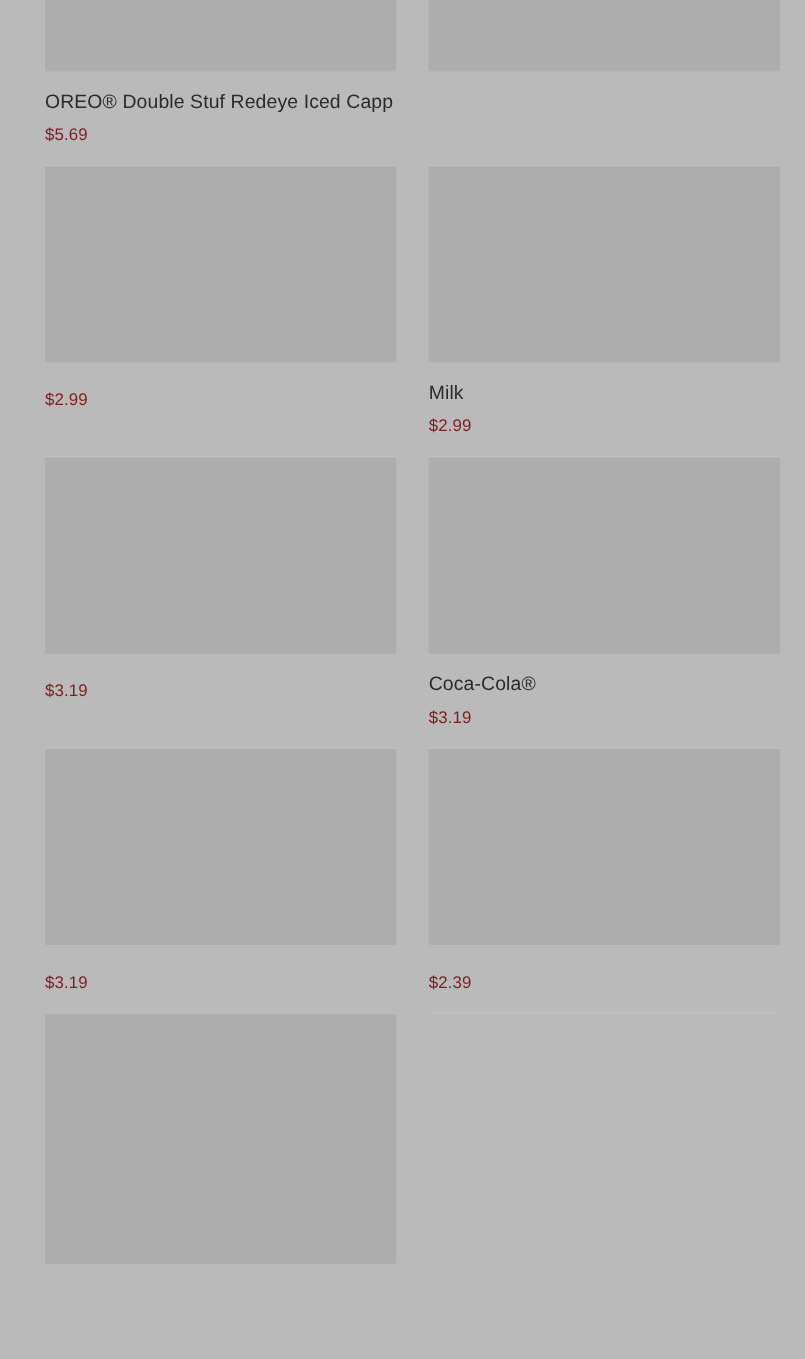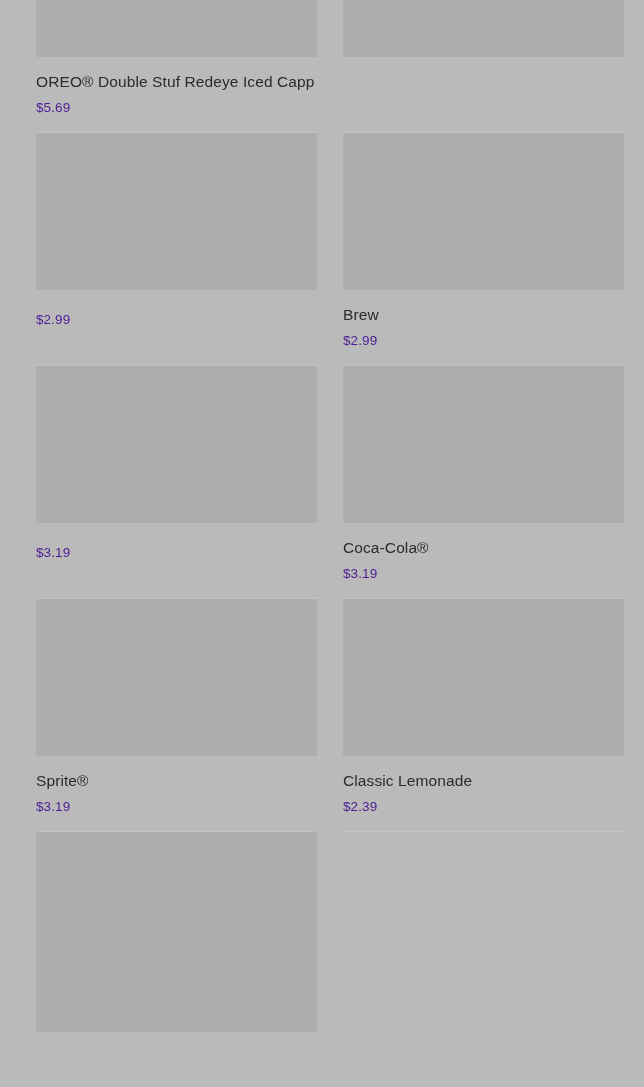--- a/index.html
+++ b/index.html
@@ -77,21 +77,21 @@
     color: #2b2b2b;
     font-weight: 400;
     letter-spacing: 0.1px;
     word-wrap: break-word;
   }
 
   .card-price {
     margin-top: 7px;
     font-size: 13.5px;
     line-height: 18px;
-    color: #4c1d95;
+    color: #7f1d1d;
     font-weight: 400;
     letter-spacing: 0.1px;
   }
 
   
   .card.empty {
     visibility: hidden;
   }
 
   
@@ -118,21 +118,21 @@
     <div class="card">
       <div class="card-thumb"></div>
       <div class="card-body">
         <div class="card-price">$2.99</div>
       </div>
     </div>
 
     <div class="card">
       <div class="card-thumb"></div>
       <div class="card-body">
-        <div class="card-title">Brew</div>
+        <div class="card-title">Milk</div>
         <div class="card-price">$2.99</div>
       </div>
     </div>
 
     <div class="card">
       <div class="card-thumb"></div>
       <div class="card-body">
         <div class="card-price">$3.19</div>
       </div>
     </div>
@@ -141,29 +141,27 @@
       <div class="card-thumb"></div>
       <div class="card-body">
         <div class="card-title">Coca-Cola®</div>
         <div class="card-price">$3.19</div>
       </div>
     </div>
 
     <div class="card">
       <div class="card-thumb"></div>
       <div class="card-body">
-        <div class="card-title">Sprite®</div>
         <div class="card-price">$3.19</div>
       </div>
     </div>
 
     <div class="card">
       <div class="card-thumb"></div>
       <div class="card-body">
-        <div class="card-title">Classic Lemonade</div>
         <div class="card-price">$2.39</div>
       </div>
     </div>
 
     <div class="card no-rule row-last">
       <div class="card-thumb"></div>
       <div class="card-body">
         <div class="card-title"></div>
         <div class="card-price"></div>
       </div>

